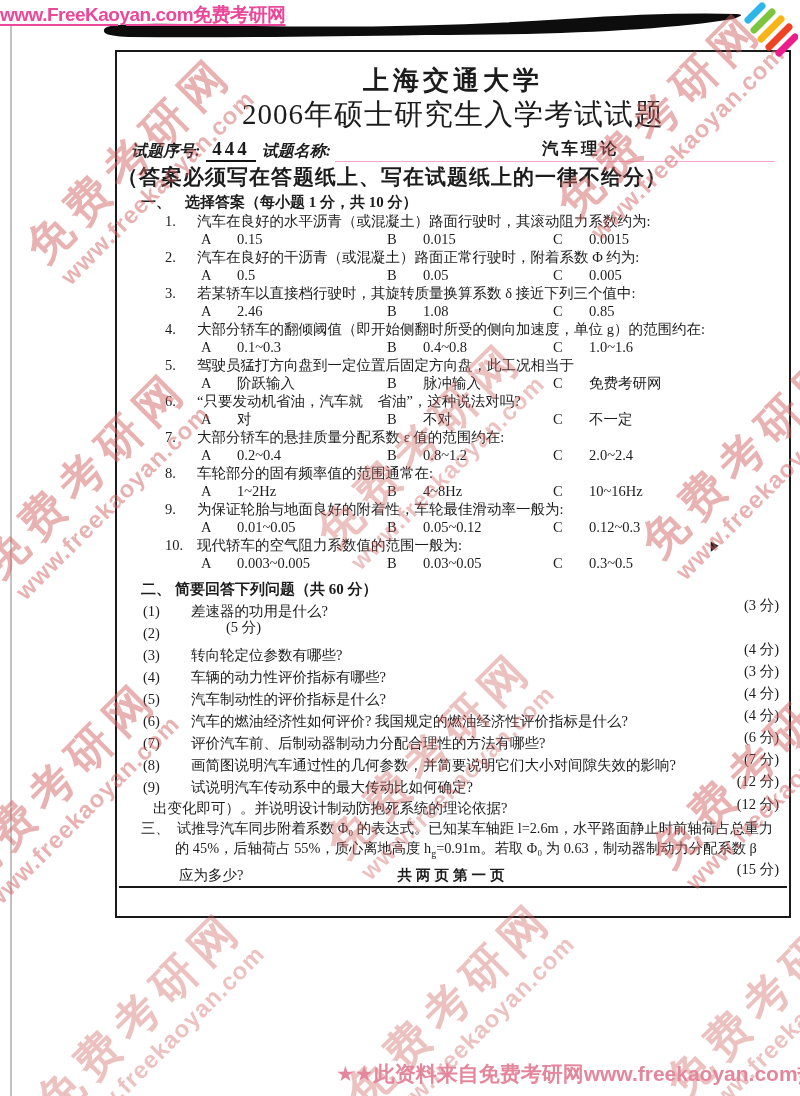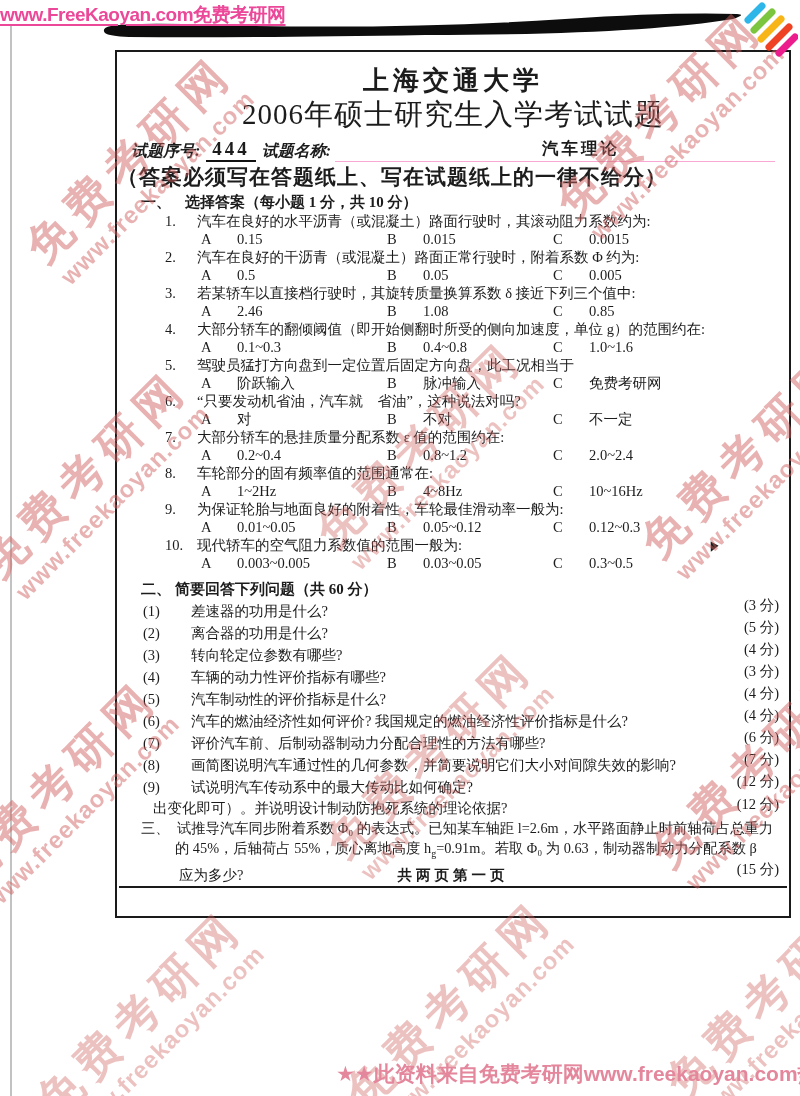--- a/index.html
+++ b/index.html
@@ -337,21 +337,20 @@
     <span>简要回答下列问题（共 60 分）</span>
   </div>
 
   <div class="r">
       <span class="num">(1)</span>
       <span class="txt">差速器的功用是什么?</span>
       <span class="pts">(3 分)</span>
     </div>
   <div class="r">
       <span class="num">(2)</span>
-      <span class="txt">离合器的功用是什么?</span>
       <span class="pts">(5 分)</span>
     </div>
   <div class="r">
       <span class="num">(3)</span>
       <span class="txt">转向轮定位参数有哪些?</span>
       <span class="pts">(4 分)</span>
     </div>
   <div class="r">
       <span class="num">(4)</span>
       <span class="txt">车辆的动力性评价指标有哪些?</span>

